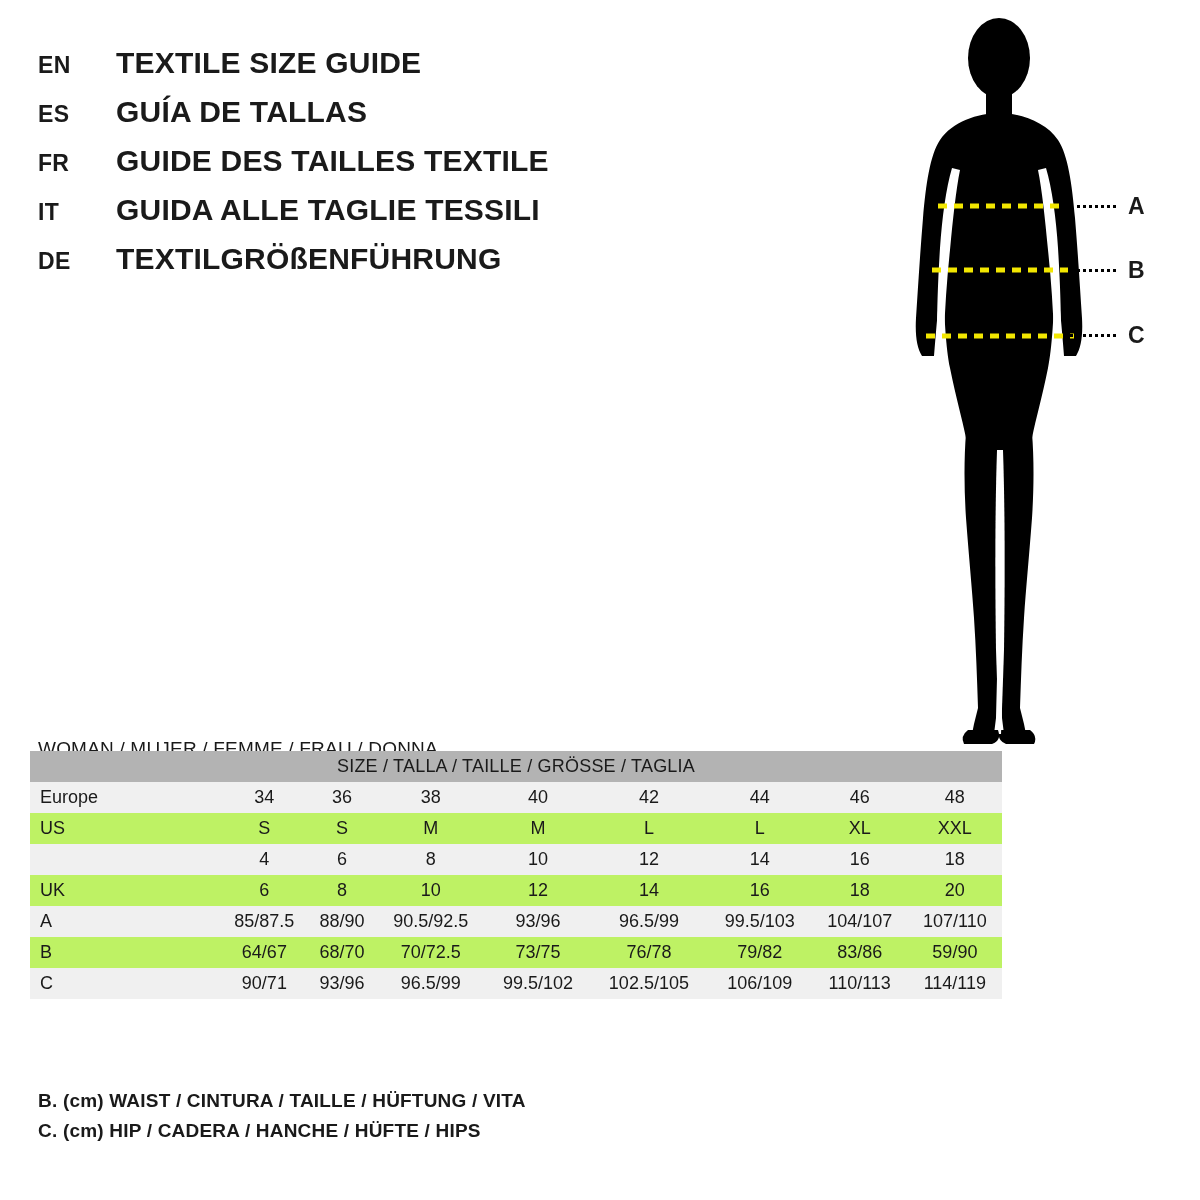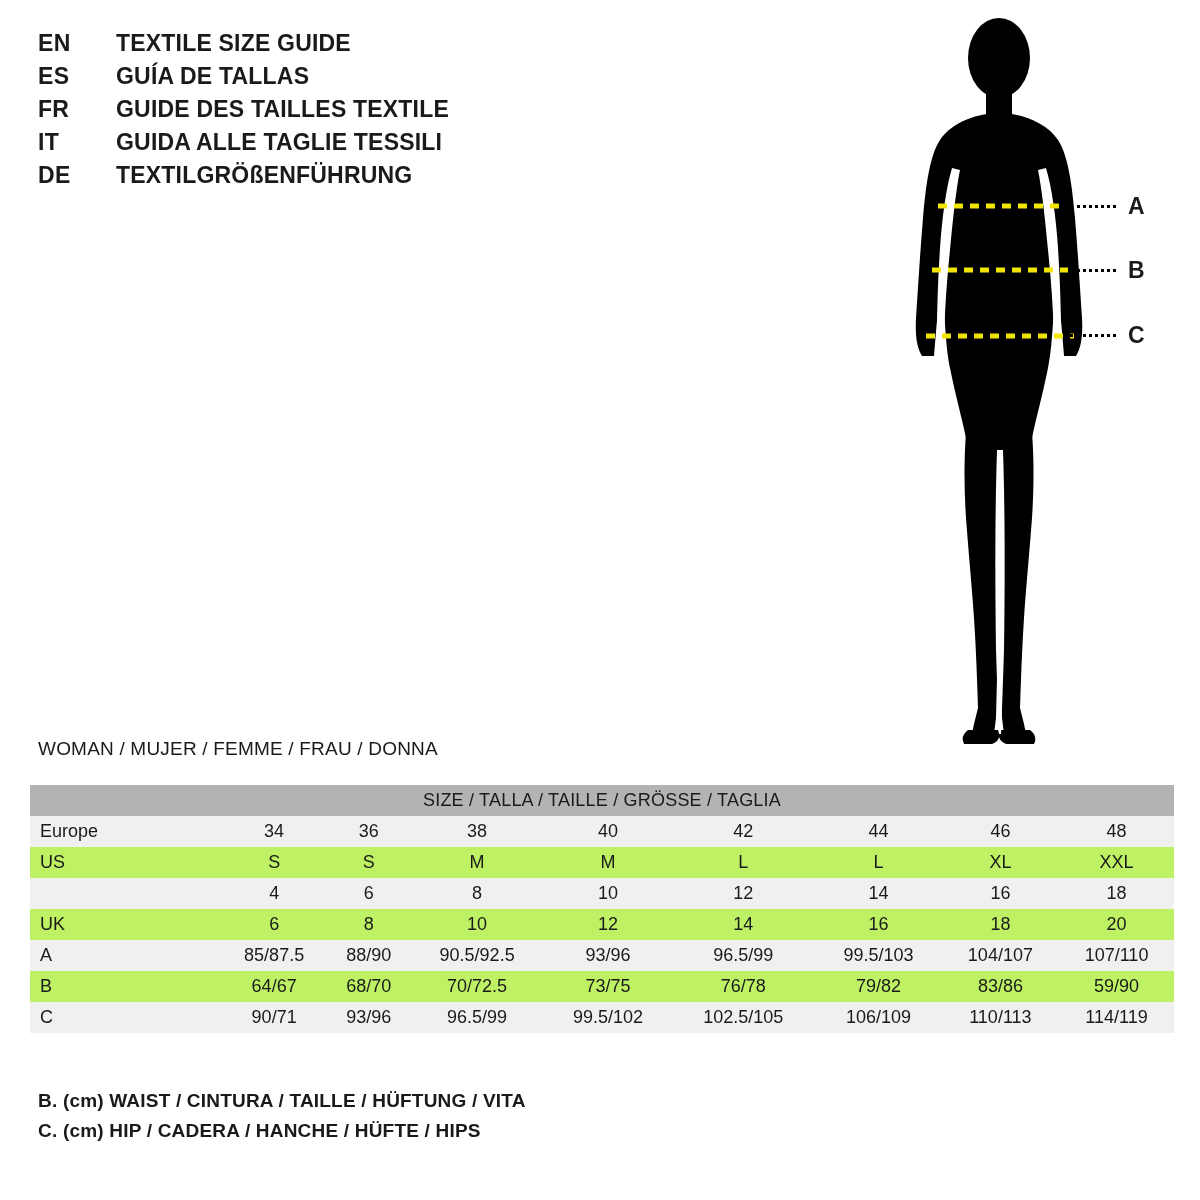--- a/index.html
+++ b/index.html
@@ -16,29 +16,30 @@
   
   .lang-block {
     position: absolute;
     left: 38px; top: 30px;
     width: 620px;
   }
   .lang-row {
     display: flex;
     align-items: baseline;
     height: 33px;
+    margin-top: 16px;
   }
   .lang-code {
     width: 78px;
     font-size: 23px;
     font-weight: bold;
     letter-spacing: 0.3px;
   }
   .lang-title {
-    font-size: 23px;
+    font-size: 30px;
     font-weight: bold;
     letter-spacing: 0.2px;
     white-space: nowrap;
   }
 
   
   .figure-wrap {
     position: absolute;
     left: 860px; top: 18px;
     width: 330px; height: 740px;
@@ -69,22 +70,22 @@
   
   .section-title {
     position: absolute;
     left: 38px; top: 738px;
     font-size: 19px;
     font-weight: normal;
     letter-spacing: 0.2px;
   }
   table.size-table {
     position: absolute;
-    left: 30px; top: 785px;
-    width: 1144px;
+    left: 30px; top: 751px;
+    width: 972px;
     border-collapse: collapse;
     font-size: 18px;
     padding-left: 8px;
   }
   table.size-table th, table.size-table td {
     padding: 0;
     height: 31px;
     font-weight: normal;
     text-align: center;
     vertical-align: middle;

